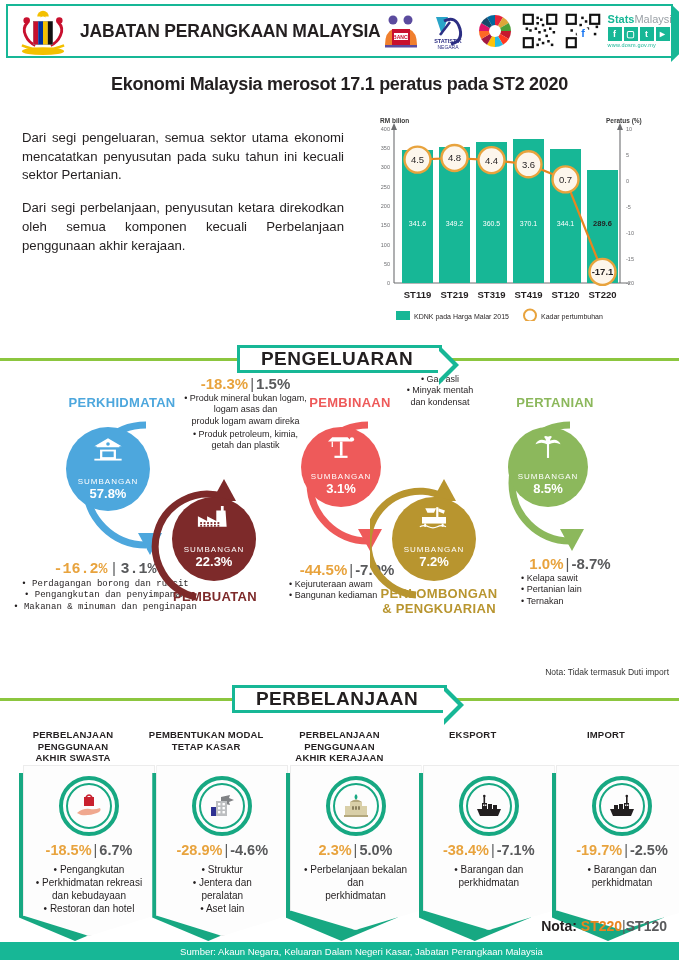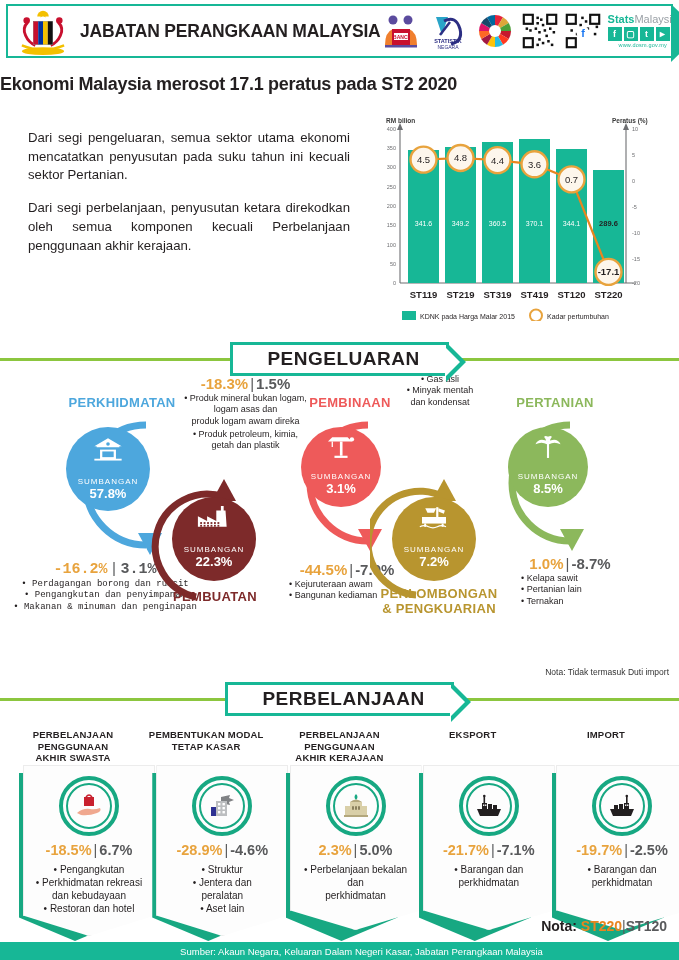--- a/index.html
+++ b/index.html
@@ -28,49 +28,49 @@
     border-left: 30px solid #17b796;
   }
   .emblem { width: 58px; height: 48px; margin-left: 6px; flex: 0 0 auto; }
   .header-title {
     font-weight: bold; font-size: 17.5px; letter-spacing: -0.2px;
     margin-left: 8px; color: #231f20; white-space: nowrap;
   }
   .header-logos { display: flex; align-items: center; gap: 7px; margin-left: auto; margin-right: 10px; }
   .logo-box { width: 40px; height: 40px; flex: 0 0 auto; }
   .qr { width: 36px; height: 36px; }
-  .stats-block { text-align: center; }
+  .stats-block { text-align: left; }
   .stats-name { font-size: 11px; font-weight: bold; color: #17b796; line-height: 1; }
   .stats-name i { color: #9aa0a6; font-style: normal; font-weight: normal; }
   .social-row { display: flex; gap: 2px; margin-top: 2px; }
   .soc { width: 14px; height: 14px; background: #17b796; color:#fff; font-size: 9px;
          display:flex; align-items:center; justify-content:center; font-weight:bold; }
   .stats-url { font-size: 5.5px; color: #17b796; margin-top: 1px; letter-spacing: .2px;}
 
   
   .main-title {
-    font-size: 18px; font-weight: bold;
+    text-align: center; font-size: 18px; font-weight: bold;
     margin-top: 12px; letter-spacing: -0.3px;
   }
 
   
   .top-section { display: flex; margin-top: 16px; }
-  .intro { width: 358px; padding: 18px 14px 0 22px; margin-left: 6px; }
+  .intro { width: 358px; padding: 18px 14px 0 22px; }
   .intro p { font-size: 13.2px; line-height: 1.42; text-align: justify; }
   .intro p + p { margin-top: 14px; }
 
   .chart-area { width: 300px; position: relative; }
 
   
   .banner-row { position: relative; height: 40px; display: flex; align-items: center; justify-content: center; margin-top: 14px;}
   .banner-line { position: absolute; left: 0; right: 0; top: 19px; height: 3px; background: #8cc63f; }
   .banner-box {
     position: relative; z-index: 2;
     background: #ffffff; border: 3px solid #17b796;
-    height: 34px; display: flex; align-items: center; padding: 0 26px 0 34px;
+    height: 28px; display: flex; align-items: center; padding: 0 26px 0 21px;
   }
   .banner-box span { font-size: 19px; font-weight: bold; letter-spacing: 0.5px; }
   .banner-tip {
     position: absolute; right: -20px; top: -3px;
     width: 0; height: 0;
     border-top: 20px solid transparent;
     border-bottom: 20px solid transparent;
     border-left: 20px solid #17b796;
   }
   .banner-tip-in {
@@ -654,21 +654,21 @@
               <rect x="9.5" y="6" width="1.6" height="6" fill="#231f20"></rect>
               <circle cx="10.3" cy="5" r="1.3" fill="#231f20"></circle>
               <g fill="#fff">
                 <rect x="9" y="13.5" width="1.4" height="1.4"></rect>
                   <rect x="11" y="13.5" width="1.4" height="1.4"></rect>
               </g>
             </svg>
           </div>
         </div>
         <div class="card-stat">
-          <span class="stat-or">-21.7%</span><span class="stat-sep">|</span><span class="stat-gr">-7.1%</span>
+          <span class="stat-or">-38.4%</span><span class="stat-sep">|</span><span class="stat-gr">-7.1%</span>
         </div>
         <div class="card-bullets">
           <div>• Barangan dan</div>
           <div>perkhidmatan</div>
         </div>
       </div>
     </div>
   </div>
 
   <div class="card-col">

